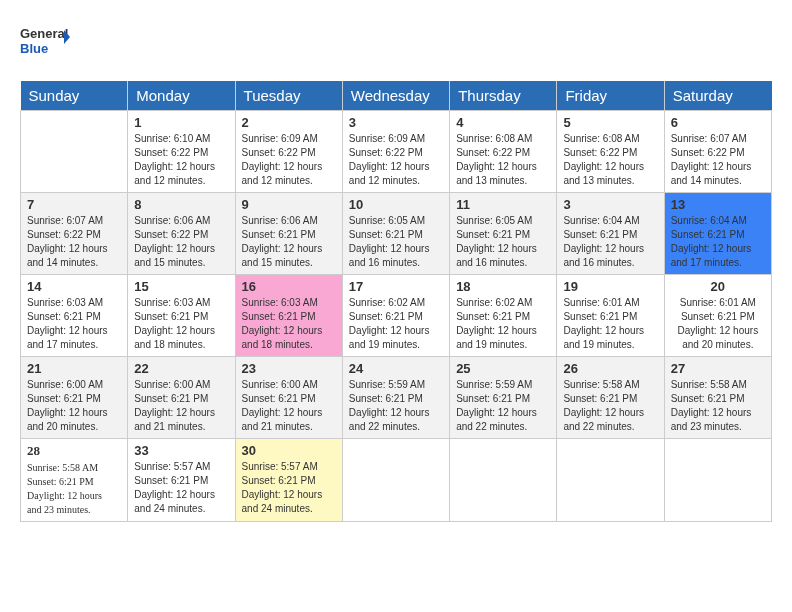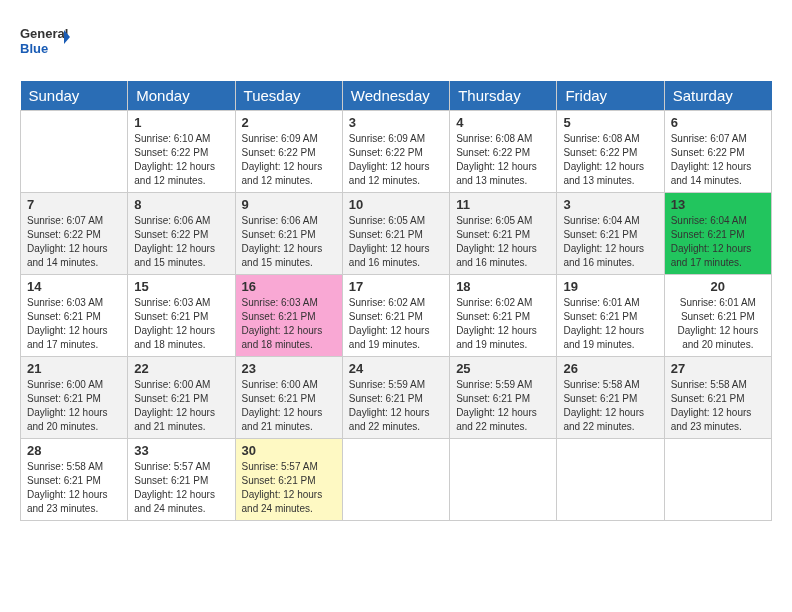--- a/index.html
+++ b/index.html
@@ -188,21 +188,21 @@
 Daylight: 12 hours
 and 16 minutes.</div>
         </td>
         <td style="background-color: rgb(242, 242, 242);">
           <div class="day-number">3</div>
           <div class="day-info" style="white-space: pre-line;">Sunrise: 6:04 AM
 Sunset: 6:21 PM
 Daylight: 12 hours
 and 16 minutes.</div>
         </td>
-        <td style="background-color: #22c55e;">
+        <td style="background-color: #3b82f6;">
           <div class="day-number">13</div>
           <div class="day-info" style="white-space: pre-line;">Sunrise: 6:04 AM
 Sunset: 6:21 PM
 Daylight: 12 hours
 and 17 minutes.</div>
         </td>
       </tr>
       <tr>
         <td style="background-color: rgb(255, 255, 255);">
           <div class="day-number">14</div>
@@ -299,21 +299,21 @@
         </td>
         <td style="background-color: rgb(242, 242, 242);">
           <div class="day-number">27</div>
           <div class="day-info" style="white-space: pre-line;">Sunrise: 5:58 AM
 Sunset: 6:21 PM
 Daylight: 12 hours
 and 23 minutes.</div>
         </td>
       </tr>
       <tr>
-        <td style="background-color: rgb(255, 255, 255);">
+        <td style="background-color: rgb(255, 255, 255); font-family: Liberation Serif, serif;">
           <div class="day-number">28</div>
           <div class="day-info" style="white-space: pre-line;">Sunrise: 5:58 AM
 Sunset: 6:21 PM
 Daylight: 12 hours
 and 23 minutes.</div>
         </td>
         <td style="background-color: rgb(255, 255, 255);">
           <div class="day-number">33</div>
           <div class="day-info" style="white-space: pre-line;">Sunrise: 5:57 AM
 Sunset: 6:21 PM

